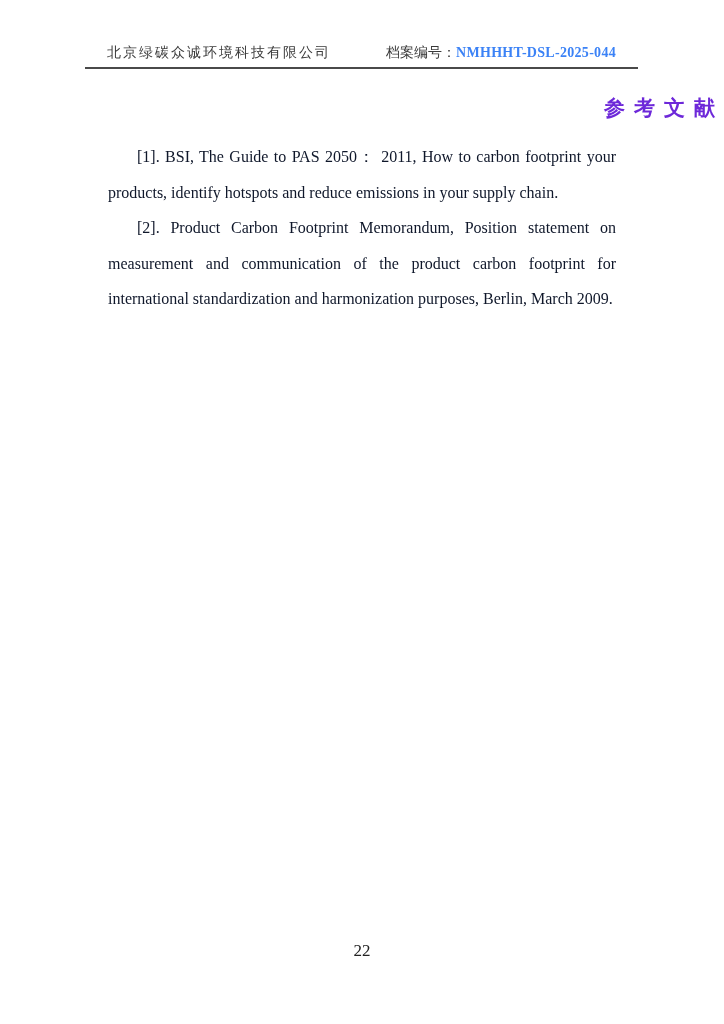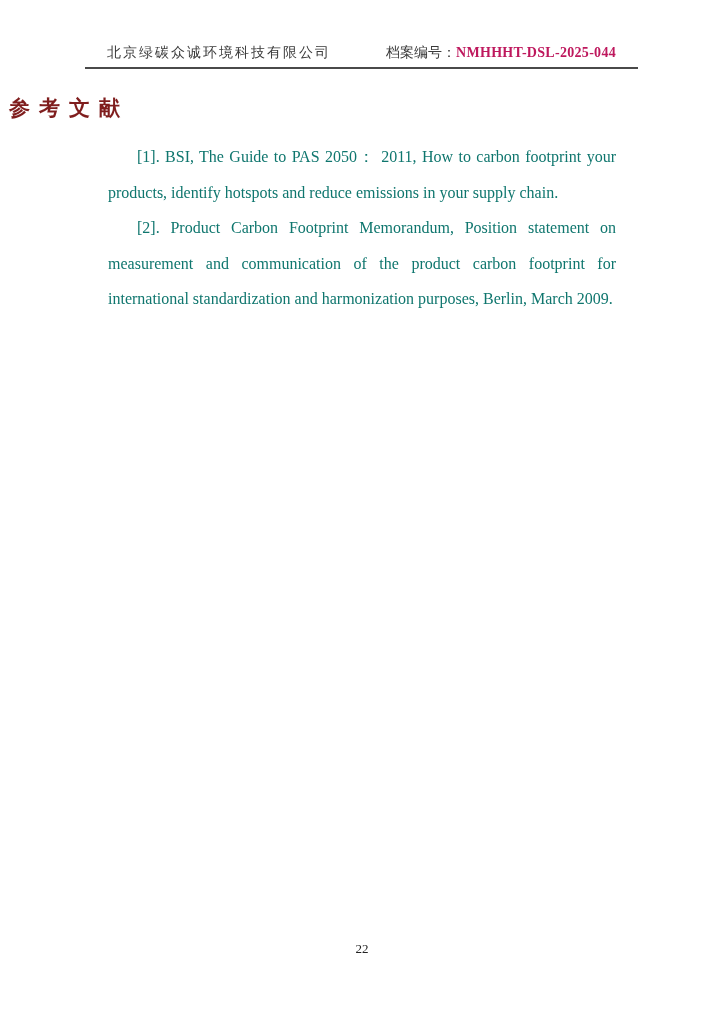--- a/index.html
+++ b/index.html
@@ -33,61 +33,61 @@
   }
   .company {
     letter-spacing: 2px;
   }
   .archive {
     white-space: nowrap;
   }
   .archive .code {
     font-weight: bold;
     letter-spacing: 0.3px;
-    color: #be185d;
+    color: #3b82f6;
     font-family: Liberation Serif, serif;
   }
   .header-line {
     margin-top: 5px;
     border-bottom: 2px solid #4a4a4a;
   }
   .title {
     position: absolute;
     top: 94px;
     left: 0;
     width: 100%;
-    text-align: left;
+    text-align: right;
     font-size: 21px;
     font-weight: bold;
     letter-spacing: 9px;
     text-indent: 9px; 
     margin: 0;
-    color: #7f1d1d;
+    color: #6d28d9;
   }
   .body {
     position: absolute;
     left: 108px;
     width: 508px;
     top: 139px;
     font-size: 16px;
     line-height: 35.5px;
     text-align: justify;
-    color: #0f766e;
+    color: #0f172a;
   }
   .ref {
     margin: 0;
     text-indent: 29px;
   }
   .footer {
     position: absolute;
     left: 0;
     width: 100%;
     top: 941px;
     text-align: center;
-    font-size: 13px;
+    font-size: 17px;
     color: #222222;
   }
 </style>
 </head>
 <body>
 
 <div class="page">
 
   <div class="header">
     <div class="header-row">

